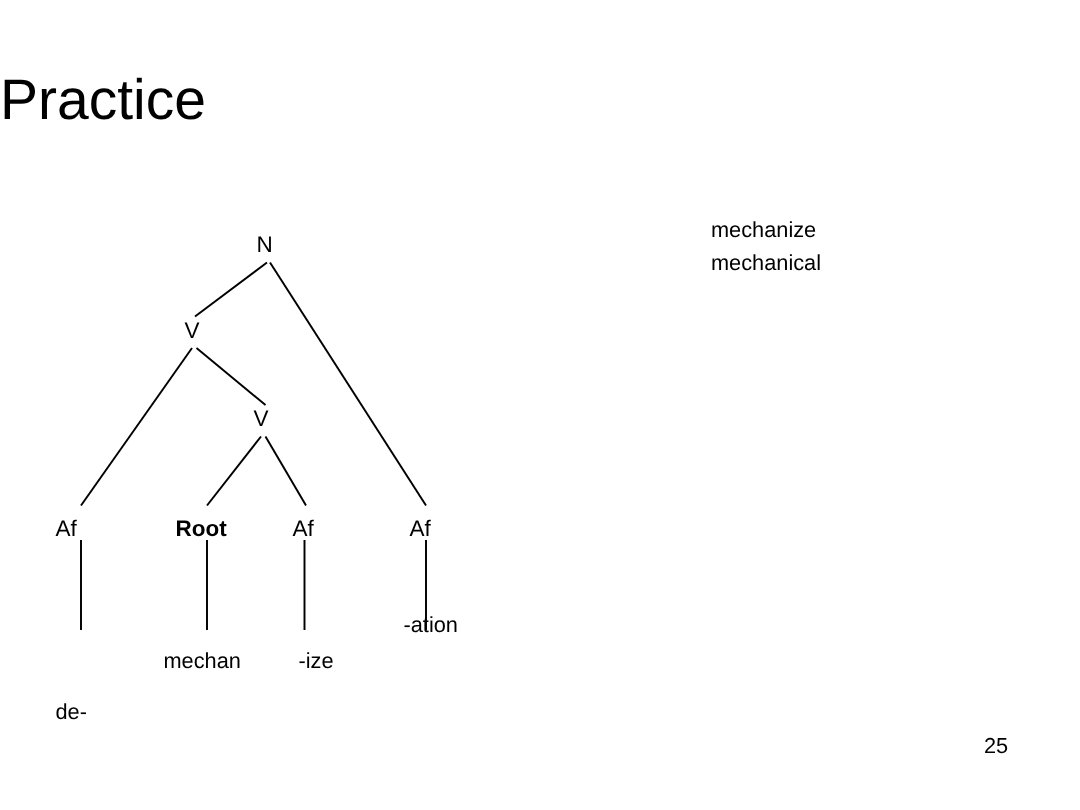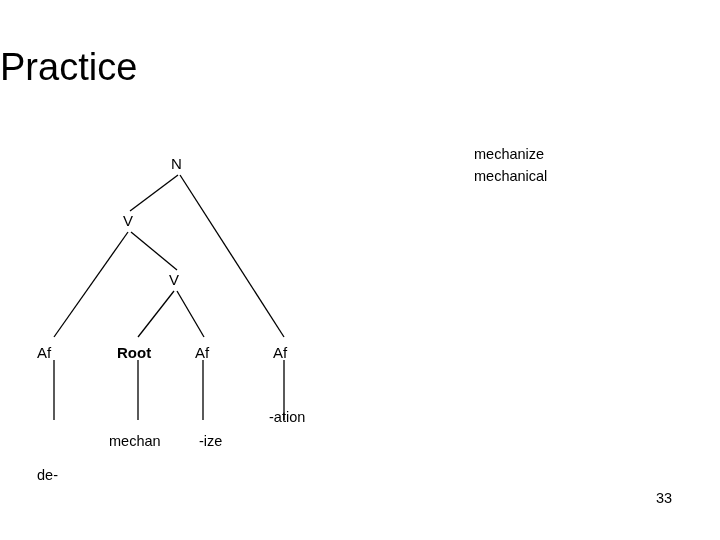--- a/index.html
+++ b/index.html
@@ -124,15 +124,15 @@
   <div id="node-root" class="node-label">Root</div>
   <div id="node-af-2" class="node-label">Af</div>
   <div id="node-af-3" class="node-label">Af</div>
 
   <div id="morph-de" class="morph-label">de-</div>
   <div id="morph-mechan" class="morph-label">mechan</div>
   <div id="morph-ize" class="morph-label">-ize</div>
   <div id="morph-ation" class="morph-label">-ation</div>
 
 
-  <div id="page-number">33</div>
+  <div id="page-number">25</div>
 
 </div>
 
 </body></html>

